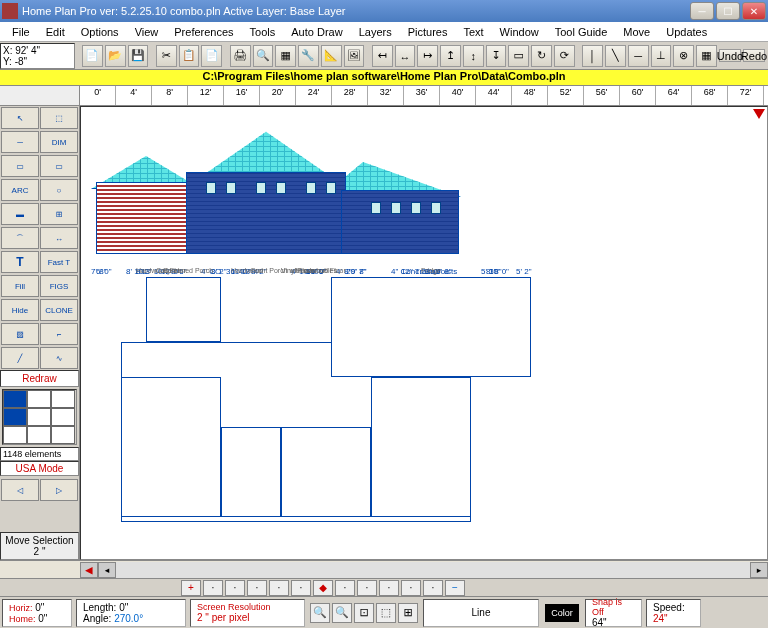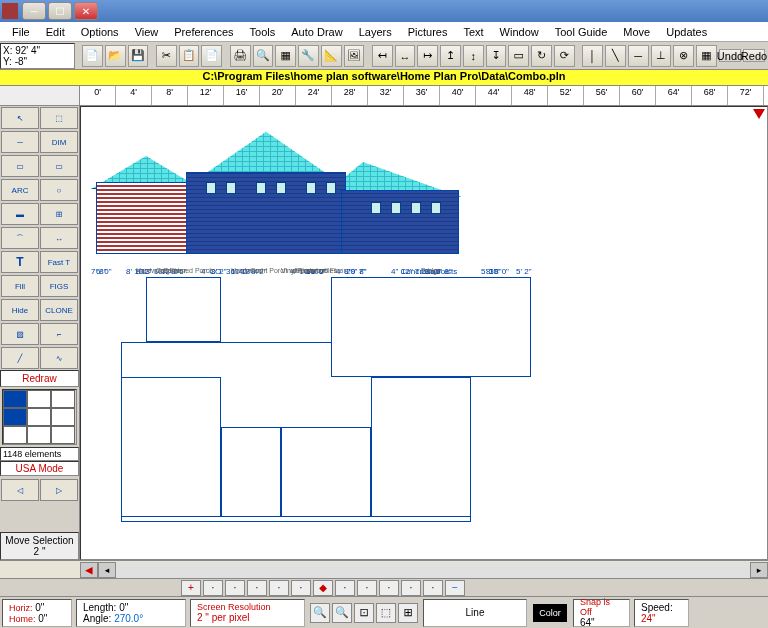--- a/index.html
+++ b/index.html
@@ -60,20 +60,21 @@
 .floorplan .room { position:absolute; border:1.5px solid #04a; background:#fff; }
 .floorplan .dim { position:absolute; font-size:8px; color:#04a; white-space:nowrap; }
 .floorplan .lbl { position:absolute; font-size:7px; color:#666; }
 .redtri { position:absolute; right:2px; top:2px; width:0;height:0;border-left:6px solid transparent;border-right:6px solid transparent;border-top:10px solid #c00;}
 </style>
 </head>
 <body>
 
 <div class="titlebar">
   <div class="icon"></div>
+  <div class="title">Home Plan Pro ver: 5.2.25.10    combo.pln          Active Layer: Base Layer</div>
   <div class="winbtns">
     <div class="winbtn">─</div>
     <div class="winbtn">☐</div>
     <div class="winbtn close">✕</div>
   </div>
 </div>
 
 <div class="menubar">
   <span>File</span>
   <span>Edit</span>
@@ -318,21 +319,21 @@
     <div class="lbl">Screen Resolution</div>
     <div style="color:#c00">2 " per pixel</div>
   </div>
   <div style="display:flex;align-items:center;padding:0 2px">
     <div class="zoombtn">🔍</div>
     <div class="zoombtn">🔍</div>
     <div class="zoombtn">⊡</div>
     <div class="zoombtn">⬚</div>
     <div class="zoombtn">⊞</div>
   </div>
-  <div class="stcell" style="width:104px;text-align:center;align-items:center">Line</div>
+  <div class="stcell" style="width:116px;text-align:center;align-items:center">Line</div>
   <div class="colorbtn">Color</div>
   <div class="stcell" style="width:57px">
     <div class="lbl">Snap is Off</div>
     <div>64"</div>
   </div>
   <div class="stcell" style="width:55px">
     <div>Speed:</div>
     <div style="color:#c00">24"</div>
   </div>
 </div>

